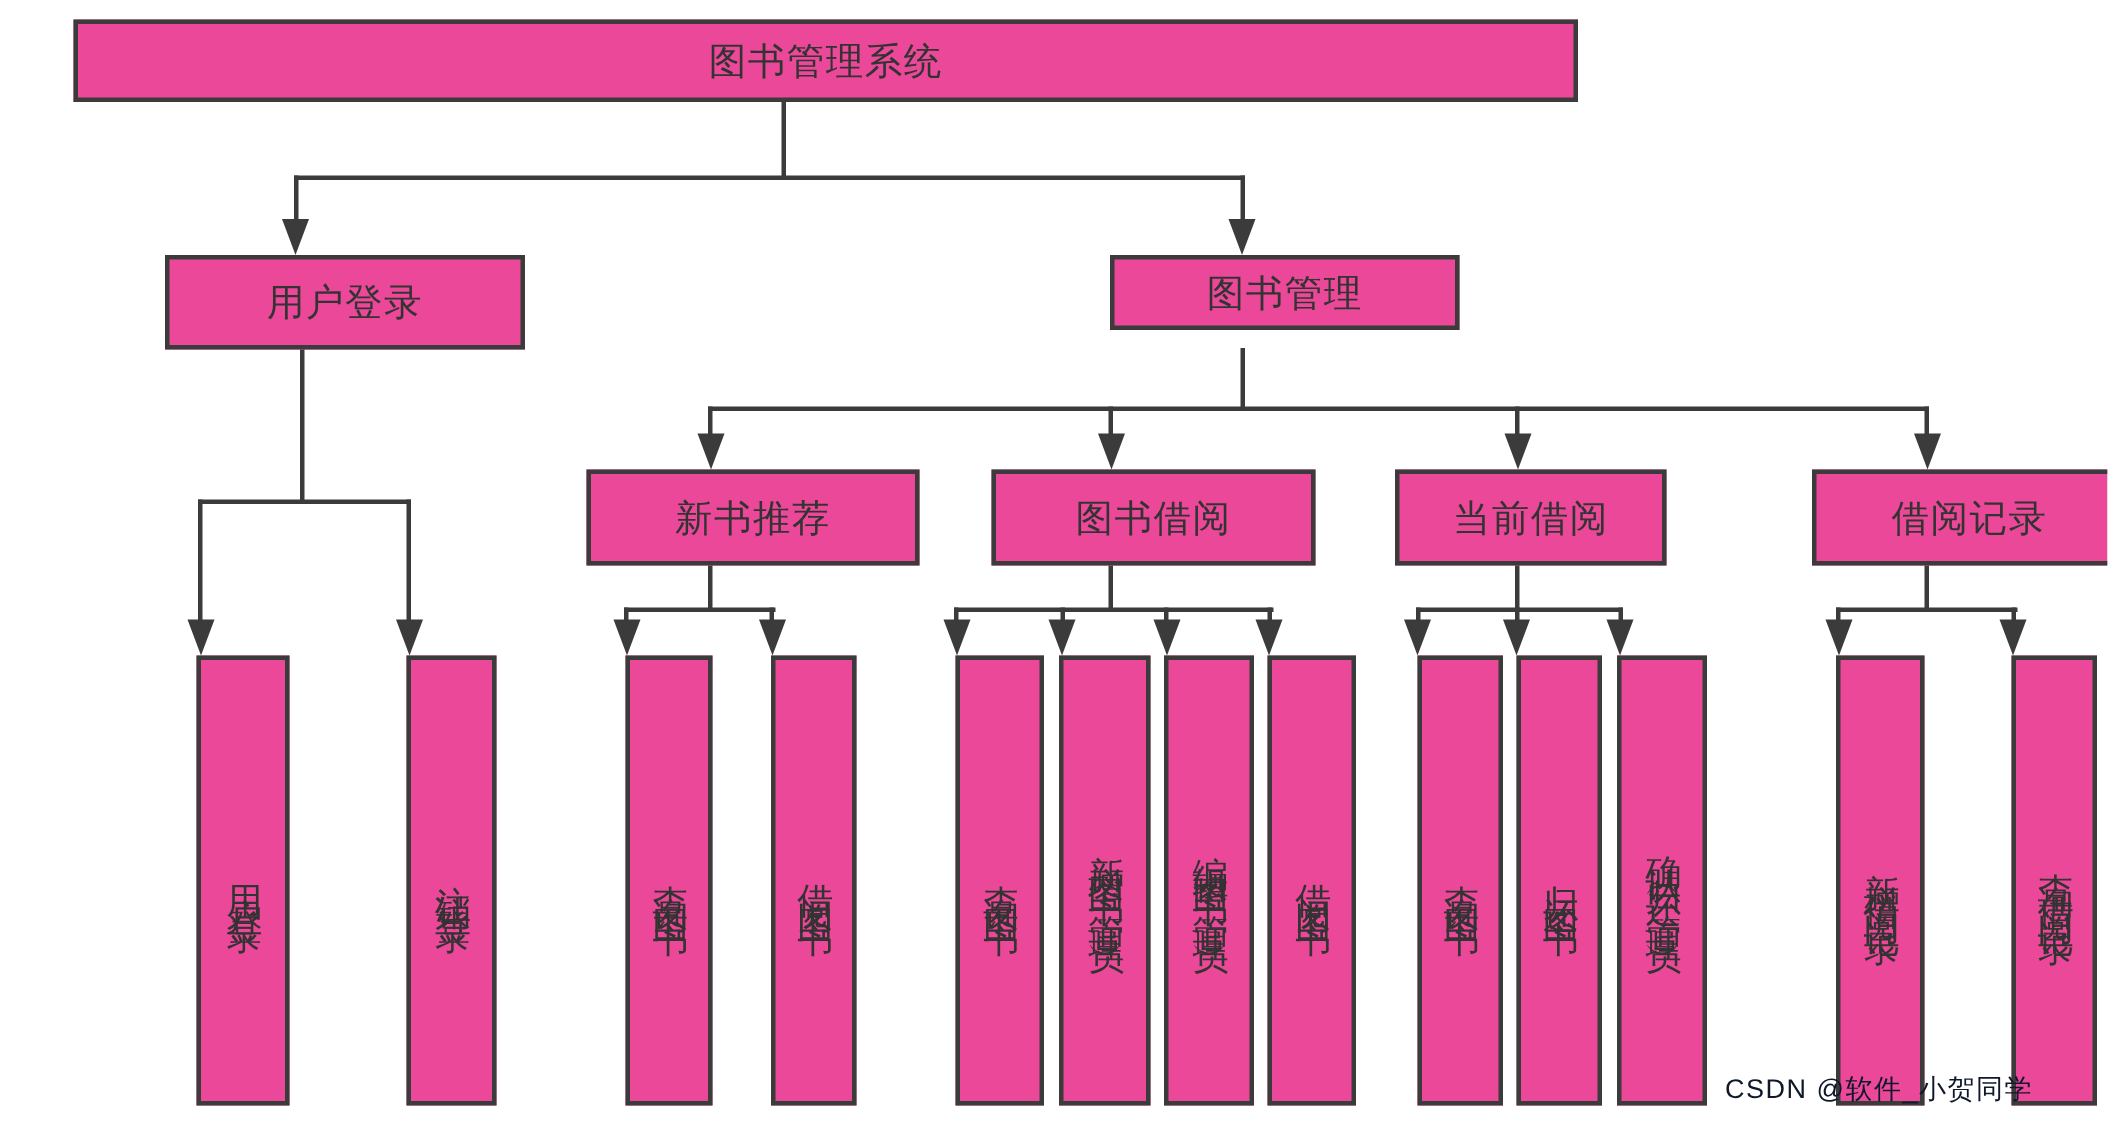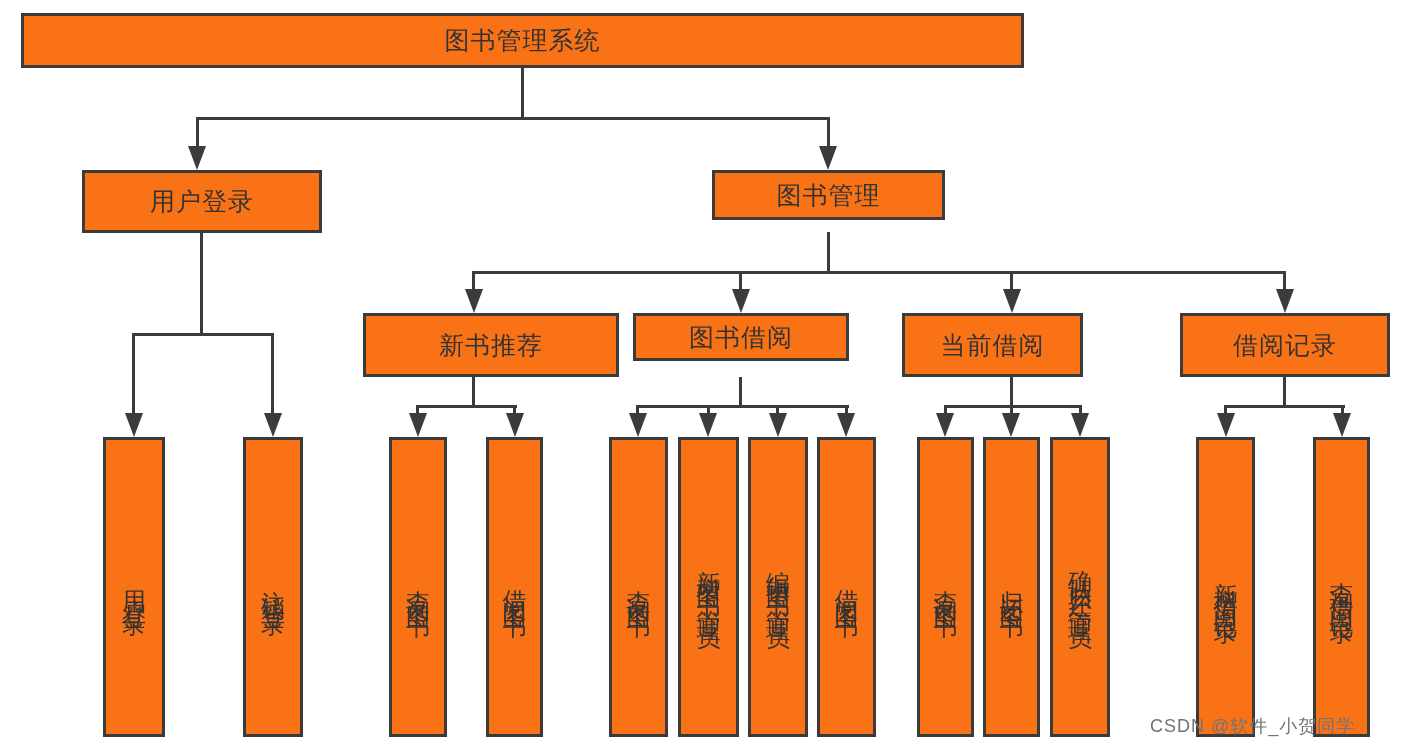--- a/index.html
+++ b/index.html
@@ -2,55 +2,56 @@
 <html><head>
 <meta charset="utf-8">
 <style>
   html,body { margin:0; padding:0; background:#ffffff; }
   .canvas {
     position:relative; width:1405px; height:747px; background:#ffffff;
     font-family:"Liberation Sans", sans-serif; overflow:hidden;
   }
   .box {
     position:absolute; box-sizing:border-box;
-    border:3px solid #3b3b3b; background:#f97316;
+    border:3px solid #3b3b3b; background:#ec4899;
     display:flex; align-items:center; justify-content:center;
     color:#333333;
+    margin-left:28px;
   }
   .hbox { font-size:25px; letter-spacing:1px; white-space:nowrap; }
   .vbox span {
     writing-mode:vertical-rl; text-orientation:mixed;
     font-size:24px; letter-spacing:8px; line-height:1; color:#333333;
   }
   .hline { position:absolute; height:3px; background:#3b3b3b; }
   .vline { position:absolute; width:3px;  background:#3b3b3b; }
   .arrow {
     position:absolute; width:0; height:0;
     border-left:9px solid transparent; border-right:9px solid transparent;
     border-top:24px solid #3b3b3b;
   }
   .watermark {
     position:absolute; left:1150px; top:714px; z-index:5;
-    font-size:18px; color:#737373; letter-spacing:1px; white-space:nowrap;
+    font-size:18px; color:#0f172a; letter-spacing:1px; white-space:nowrap;
   }
 </style>
 </head>
 <body>
 
 <div class="canvas">
 
   <div class="box hbox" style="left:21px;top:13px;width:1003px;height:55px">图书管理系统</div>
 
   <div class="box hbox" style="left:82px;top:170px;width:240px;height:63px">用户登录</div>
 
   <div class="box hbox" style="left:712px;top:170px;width:233px;height:50px">图书管理</div>
 
-  <div class="box hbox" style="left:363px;top:313px;width:256px;height:64px">新书推荐</div>
+  <div class="box hbox" style="left:363px;top:313px;width:222px;height:64px">新书推荐</div>
 
-  <div class="box hbox" style="left:633px;top:313px;width:216px;height:48px">图书借阅</div>
+  <div class="box hbox" style="left:633px;top:313px;width:216px;height:64px">图书借阅</div>
 
   <div class="box hbox" style="left:902px;top:313px;width:181px;height:64px">当前借阅</div>
 
   <div class="box hbox" style="left:1180px;top:313px;width:210px;height:64px">借阅记录</div>
 
   <div class="box vbox" style="left:103px;top:437px;width:62px;height:300px">
     <span>用户登录</span>
   </div>
 
   <div class="box vbox" style="left:243px;top:437px;width:60px;height:300px">

